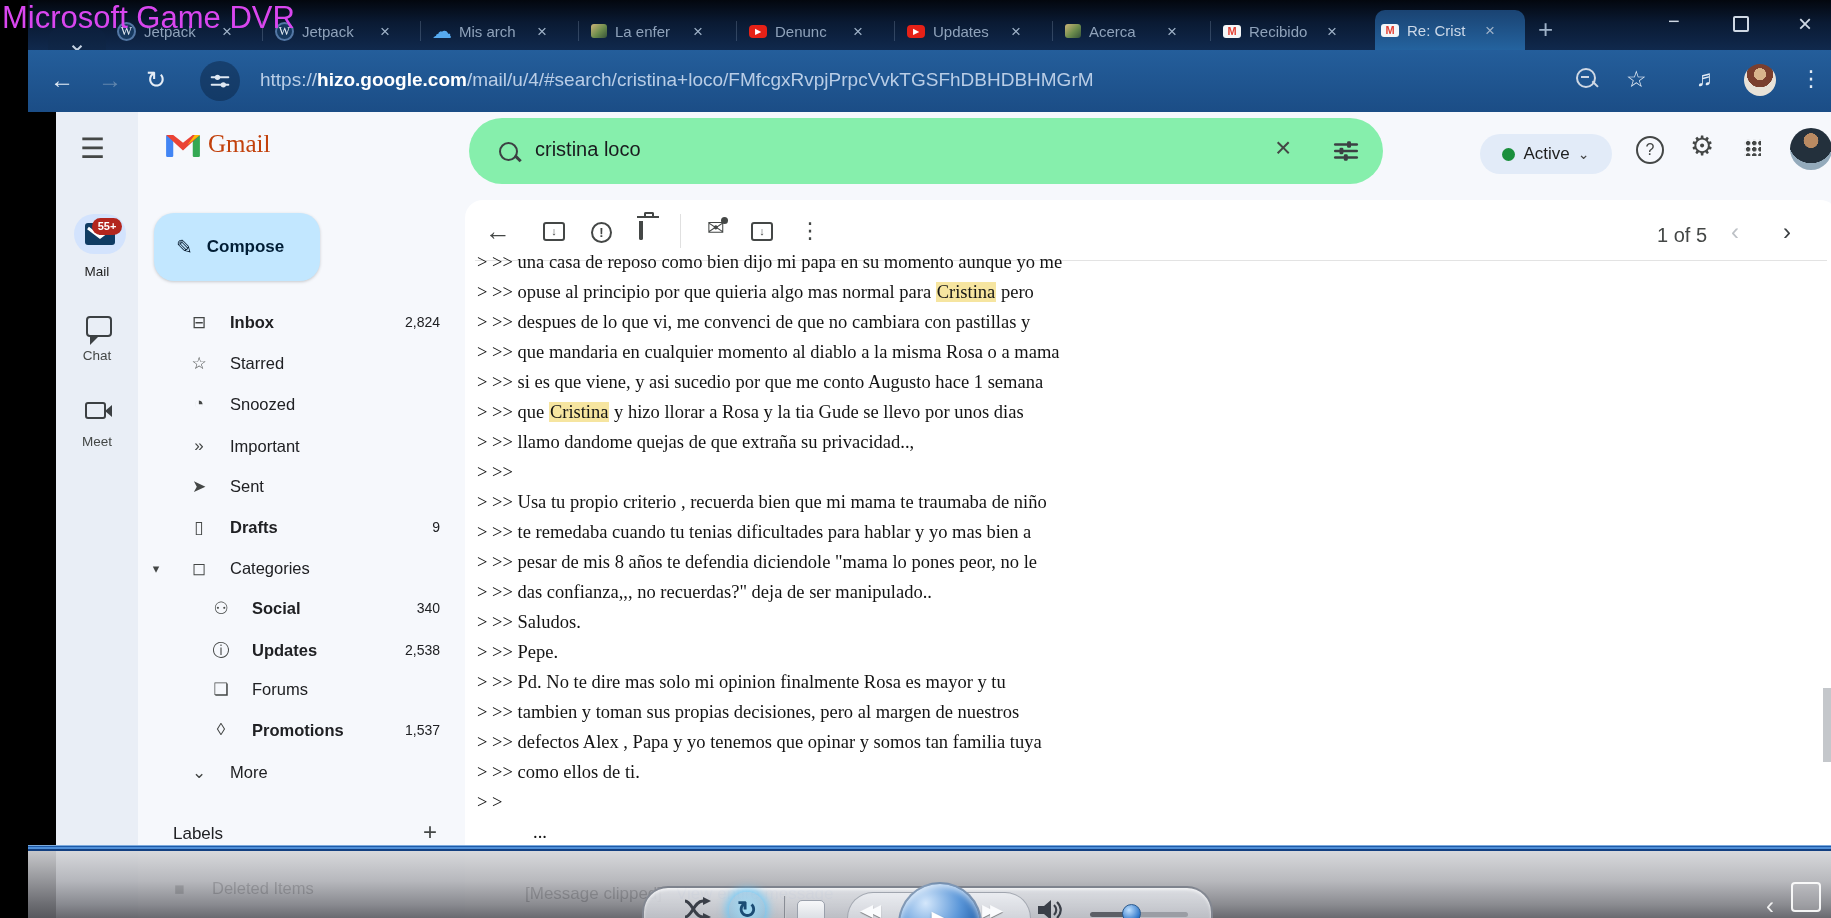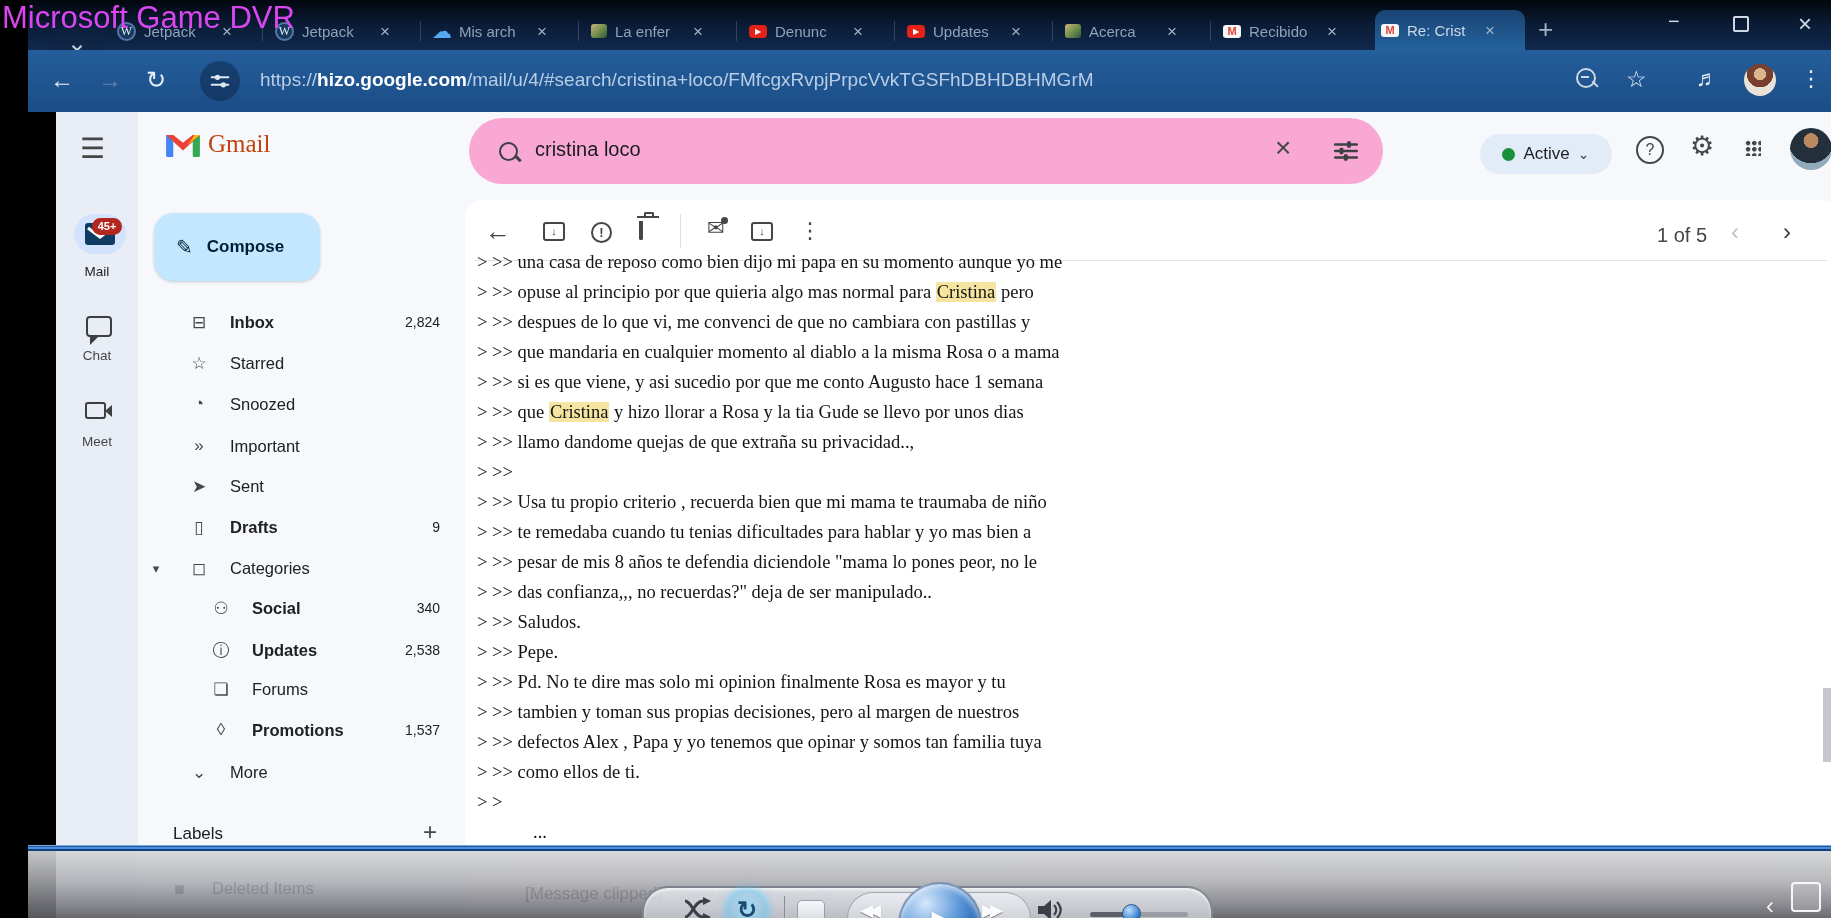--- a/index.html
+++ b/index.html
@@ -44,21 +44,21 @@
   .i-magminus::after{content:'';position:absolute;left:13px;top:13px;width:8px;height:2.4px;background:#cfd8e4;transform:rotate(45deg);}
   #bar-avatar{position:absolute;left:1716px;top:14px;width:32px;height:32px;border-radius:50%;
     background:radial-gradient(circle at 50% 32%,#d8b58c 22%,#7a3f2e 23% 48%,#e8e2d8 49%);}
 
   
   #gmail{position:absolute;left:28px;top:112px;width:1803px;height:806px;background:#f6f8fc;}
   #rail{position:absolute;left:0;top:0;width:82px;height:806px;background:#e9eef6;}
   #hamburger{position:absolute;left:24px;top:20px;font-size:28px;color:#444746;}
   #logo{position:absolute;left:110px;top:18px;display:flex;align-items:center;}
   #logo .word{margin-left:8px;font-size:25px;color:#c2410c;font-family:Liberation Serif, serif;}
-  #searchpill{position:absolute;left:413px;top:6px;width:914px;height:66px;border-radius:33px;background:#f9a8d4;}
+  #searchpill{position:absolute;left:413px;top:6px;width:914px;height:66px;border-radius:33px;background:#86efac;}
   .i-mag{position:absolute;width:15px;height:15px;border:2.6px solid #3c4043;border-radius:50%;}
   .i-mag::after{content:'';position:absolute;left:13px;top:13px;width:8px;height:2.6px;background:#3c4043;transform:rotate(45deg);}
   #searchquery{position:absolute;left:66px;top:20px;font-size:20px;color:#191b1e;}
   #searchclear{position:absolute;left:806px;top:14px;font-size:28px;color:#444746;}
   #searchopts{position:absolute;left:864px;top:22px;}
   #activechip{position:absolute;left:1424px;top:22px;width:132px;height:40px;border-radius:20px;background:#e2ebf8;
     display:flex;align-items:center;justify-content:center;gap:8px;}
   #activedot{width:13px;height:13px;border-radius:50%;background:#1a8f3c;}
   #activechip .lbl{font-size:17px;color:#1f1f1f;}
   #activechip .chev{font-size:14px;color:#444;}
@@ -292,21 +292,21 @@
       <span class="i-gear">⚙</span>
       <span class="i-grid"></span>
       <span id="gm-avatar"></span>
 
       <div id="mailpill">
         <svg width="30" height="22" viewBox="0 0 30 22">
           <rect width="30" height="22" rx="3" fill="#0f3b63"></rect>
           <path d="M3 5 L15 14 L27 5" stroke="#fff" stroke-width="3" fill="none"></path>
         </svg>
       </div>
-      <div id="mailbadge">45+</div>
+      <div id="mailbadge">55+</div>
       <div class="raillbl" style="top:152px;">Mail</div>
       <span class="i-chat"></span>
       <div class="raillbl" style="top:236px;color:#444746;">Chat</div>
       <span class="i-meet"></span>
       <div class="raillbl" style="top:322px;color:#444746;">Meet</div>
 
       <div id="composebtn">
         <span class="pic">✎</span>
         <span class="clb">Compose</span>
       </div>

